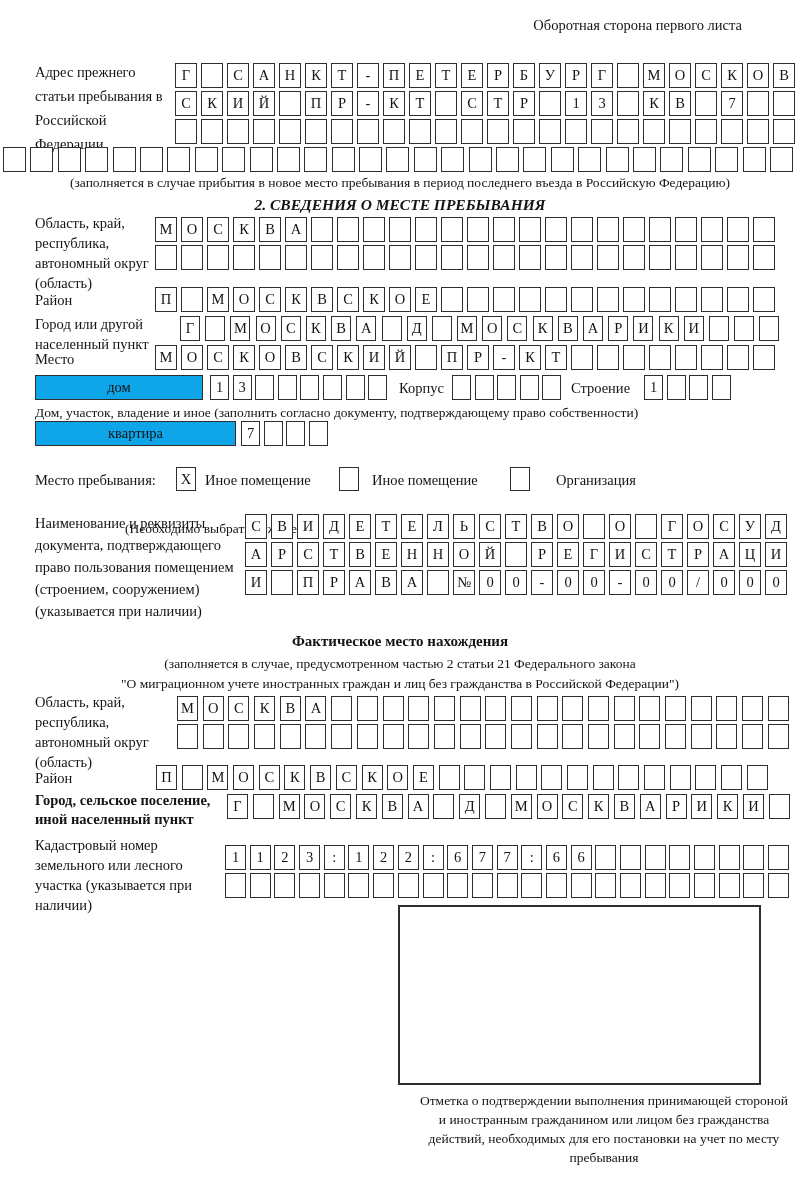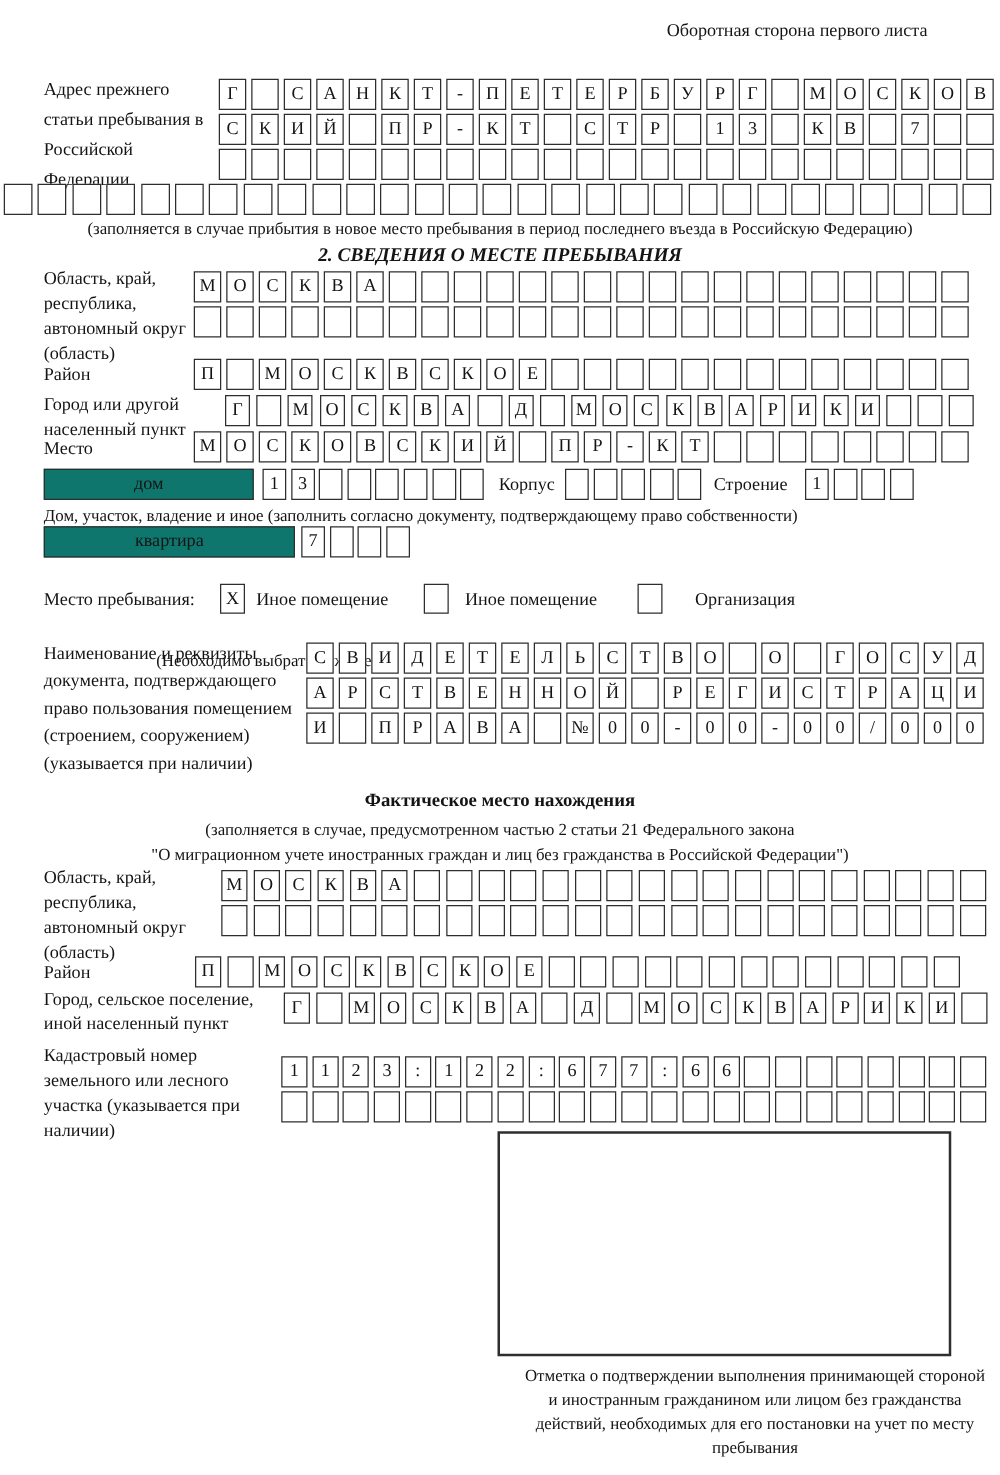--- a/index.html
+++ b/index.html
@@ -1,31 +1,31 @@
 <!DOCTYPE html>
 <html><head>
 <meta charset="utf-8">
 <style>
   html,body{margin:0;padding:0;background:#fff;}
   .page{position:relative;width:800px;height:1180px;background:#ffffff;
         font-family:"Liberation Serif","DejaVu Serif",serif;color:#141414;overflow:hidden;}
   .label{position:absolute;font-size:14.5px;line-height:24px;}
   .lh20{line-height:20px;}
-  .lh19{line-height:19px;}
+  .lh19{line-height:19px;font-weight:bold;}
   .lh22{line-height:22px;}
   .caption{position:absolute;font-size:13.5px;line-height:18px;}
   .center{left:0;right:0;text-align:center;}
   .heading{position:absolute;left:0;right:0;text-align:center;font-weight:bold;font-size:15.5px;}
   .cellrow{position:absolute;display:flex;--cw:22px;--ch:25px;--gap:4px;}
   .cell{flex:0 0 var(--cw);width:var(--cw);height:var(--ch);box-sizing:border-box;
         border:1.6px solid #2e2e2e;margin-right:var(--gap);background:#fff;
         display:flex;align-items:center;justify-content:center;
         font-size:14.5px;line-height:1;}
   .bigbox{position:absolute;box-sizing:border-box;height:25px;border:1.6px solid #2e2e2e;
-        display:flex;align-items:center;justify-content:center;font-size:14.5px;background:#0f766e;}
+        display:flex;align-items:center;justify-content:center;font-size:14.5px;background:#0ea5e9;}
   .stampbox{position:absolute;box-sizing:border-box;border:2px solid #2e2e2e;background:#fff;}
 </style>
 </head>
 <body>
 
 <div class="page">
 
   <div class="caption" style="top:16px;right:58px;font-size:14.5px;">Оборотная сторона первого листа</div>
 
   <div class="label" style="left:35px;top:60px;width:138px;">Адрес прежнего статьи пребывания в Российской Федерации</div>

